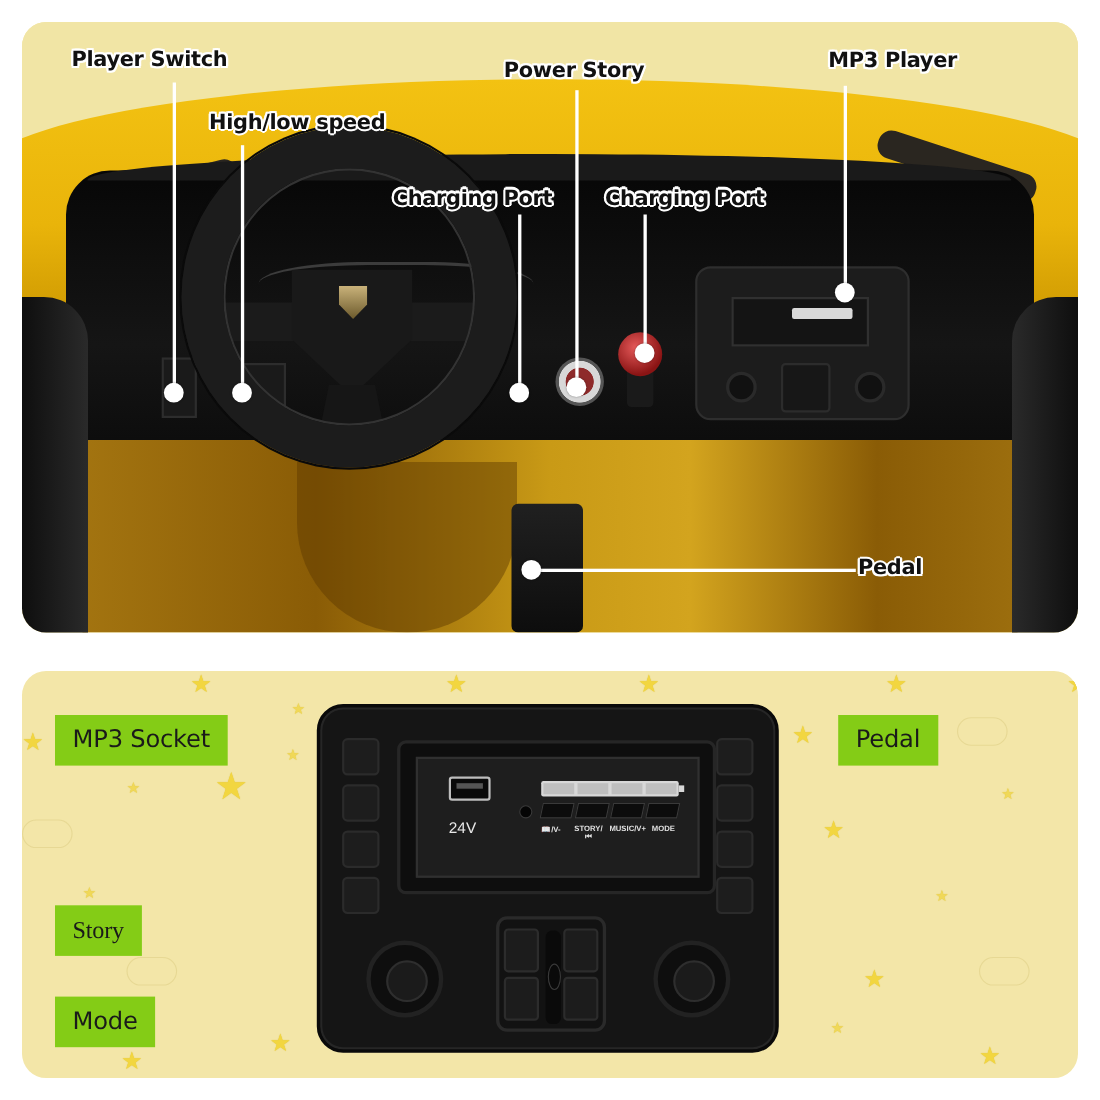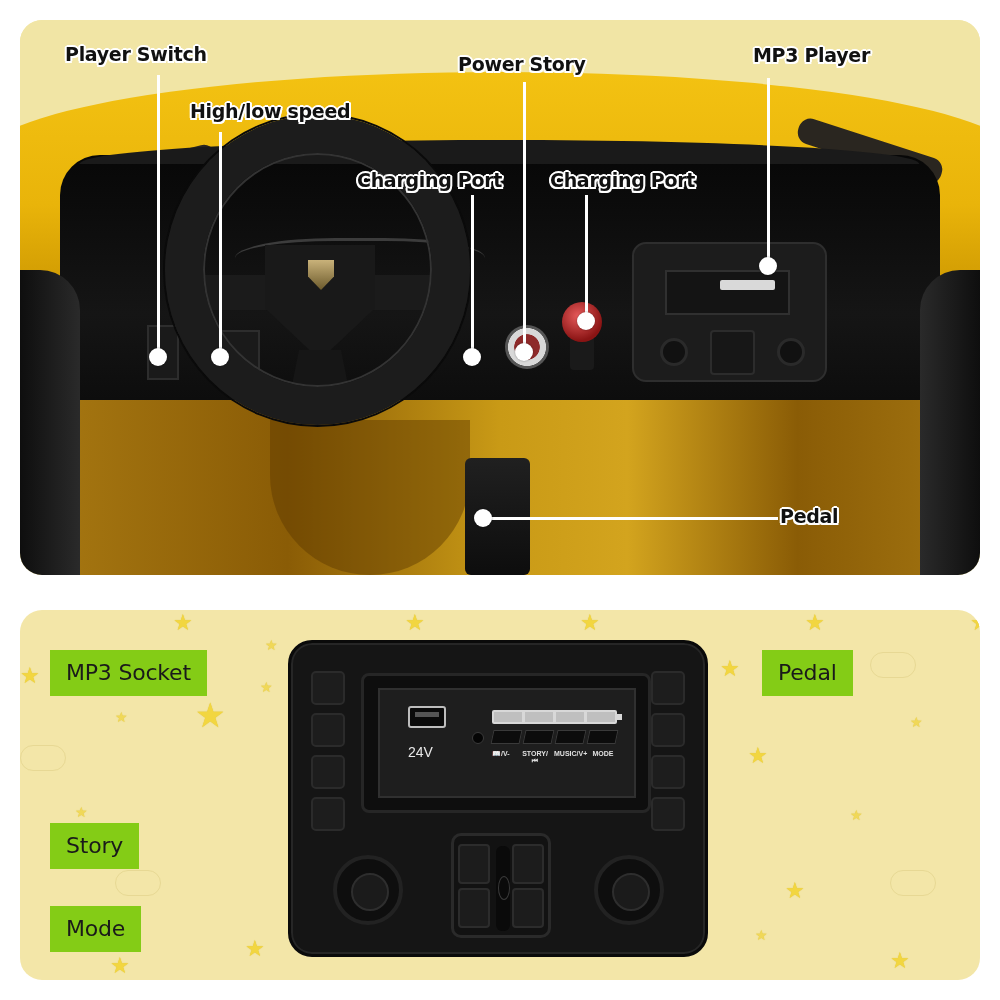--- a/index.html
+++ b/index.html
@@ -274,21 +274,21 @@
   <span class="star small" style="left:830px; top:198px;">★</span>
   <span class="star" style="left:765px; top:270px;">★</span>
   <span class="star" style="left:870px; top:340px;">★</span>
   <span class="star small" style="left:735px; top:318px;">★</span>
   <div class="cloud" style="left:850px; top:42px;"></div>
   <div class="cloud" style="left:95px; top:260px;"></div>
   <div class="cloud" style="left:870px; top:260px;"></div>
   <div class="cloud" style="left:0px; top:135px;"></div>
 
   <div class="label-box" style="left:30px; top:40px;">MP3 Socket</div>
-  <div class="label-box" style="left:30px; top:213px;">Story</div>
+  <div class="label-box" style="left:30px; top:213px;font-family:Liberation Serif, serif;">Story</div>
   <div class="label-box" style="left:30px; top:296px;">Mode</div>
 
   <div class="label-box" style="left:742px; top:40px;">Pedal</div>
 
   <div class="device">
     <div class="side-btn" style="left:20px; top:28px;"></div>
     <div class="side-btn" style="left:20px; top:70px;"></div>
     <div class="side-btn" style="left:20px; top:112px;"></div>
     <div class="side-btn" style="left:20px; top:154px;"></div>
     <div class="side-btn" style="left:360px; top:28px;"></div>

